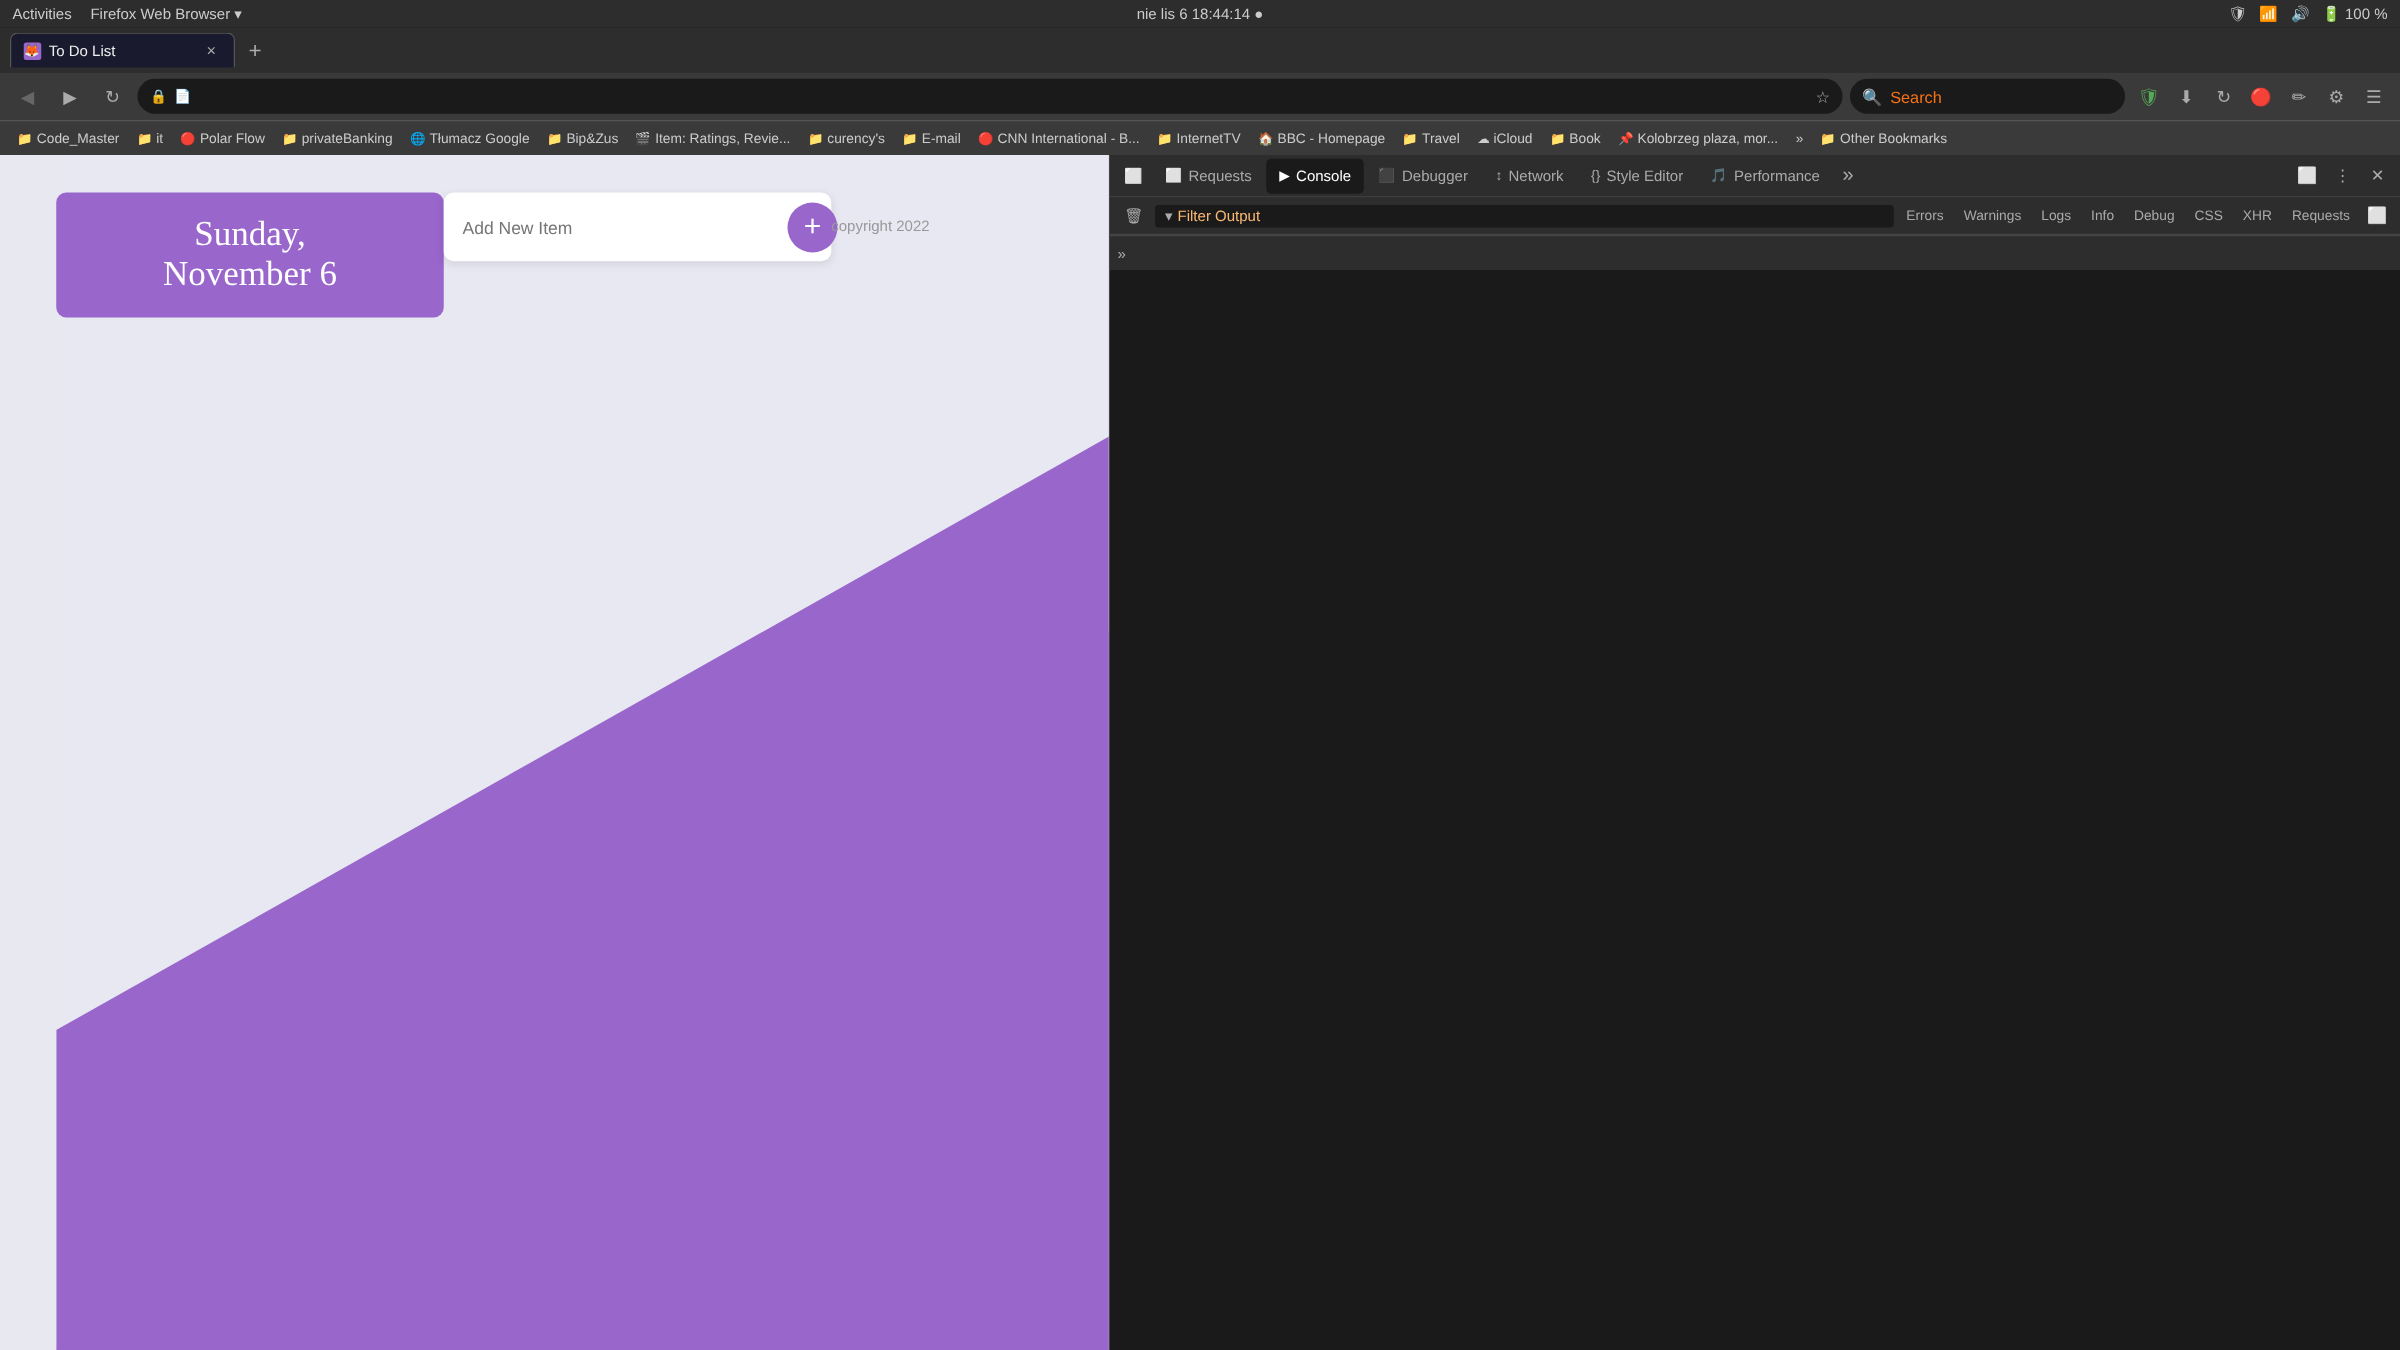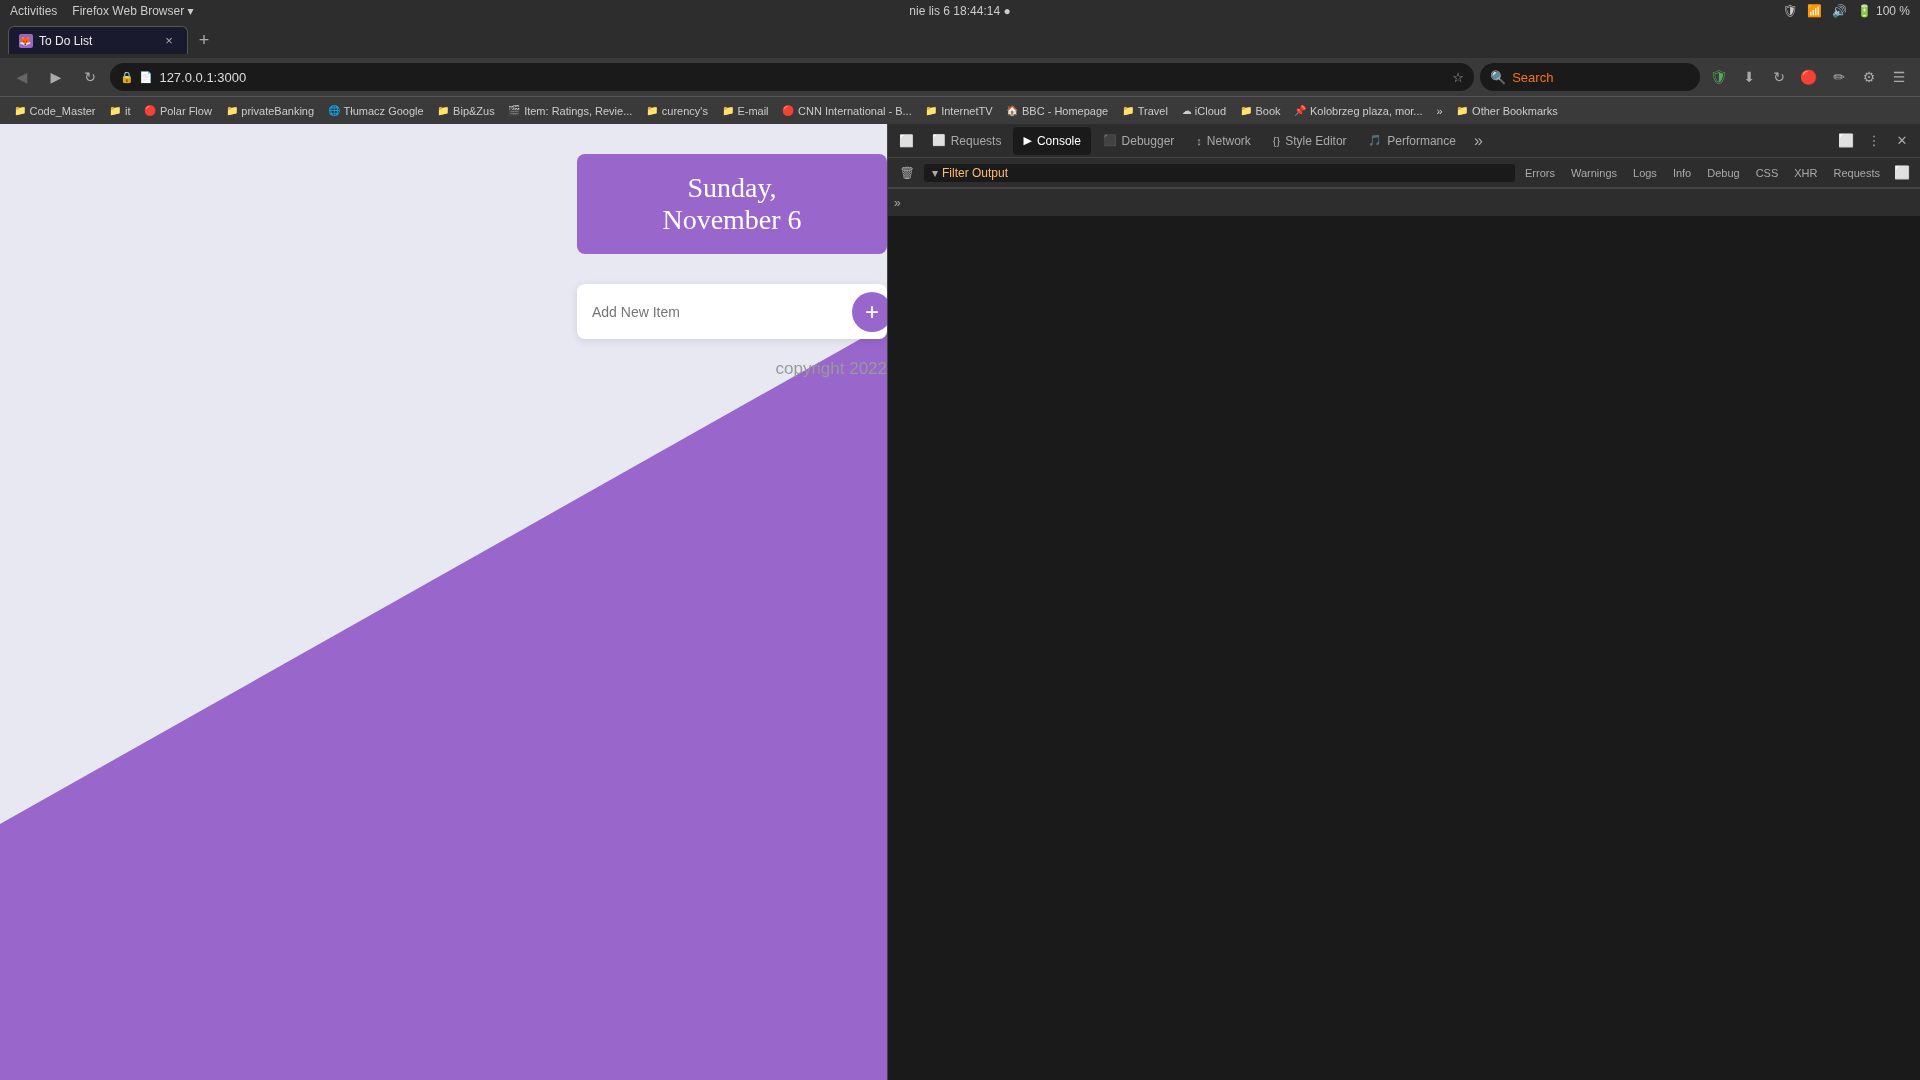--- a/index.html
+++ b/index.html
@@ -170,23 +170,24 @@
       overflow: hidden;
     }
 
     
     .todo-app {
       width: 100%;
       height: 100%;
       position: relative;
       background: #e8e8f2;
       display: flex;
-      flex-direction: column;
-      align-items: flex-end;
+      flex-direction: row;
+      align-items: flex-start;
       padding-top: 30px;
+      margin-left: 45px;
     }
 
     
     .todo-bg-shape {
       position: absolute;
       bottom: 0;
       left: 0;
       width: 100%;
       height: 100%;
       pointer-events: none;
@@ -242,21 +243,21 @@
       font-size: 24px;
       position: absolute;
       right: -5px;
     }
 
     .copyright {
       position: relative;
       z-index: 2;
       margin-top: 20px;
       color: #999;
-      font-size: 17px;
+      font-size: 12px;
     }
 
     
     .devtools-panel {
       flex: 1;
       background: #1a1a1a;
       border-left: 1px solid #444;
       display: flex;
       flex-direction: column;
     }
@@ -390,21 +391,20 @@
 </div>
 
 <div class="nav-bar">
   <div class="nav-btn disabled">◀</div>
   <div class="nav-btn">▶</div>
   <div class="nav-btn">↻</div>
 
   <div class="address-bar">
     <span class="address-icon">🔒</span>
     <span class="address-icon">📄</span>
-    <span class="address-text">127.0.0.1:3000</span>
     <span class="bookmark-star">☆</span>
   </div>
 
   <div class="search-bar">
     <span>🔍</span>
     <span style="color:#f97316;">Search</span>
   </div>
 
   <div class="toolbar-icons">
     <div class="toolbar-icon green">🛡</div>

